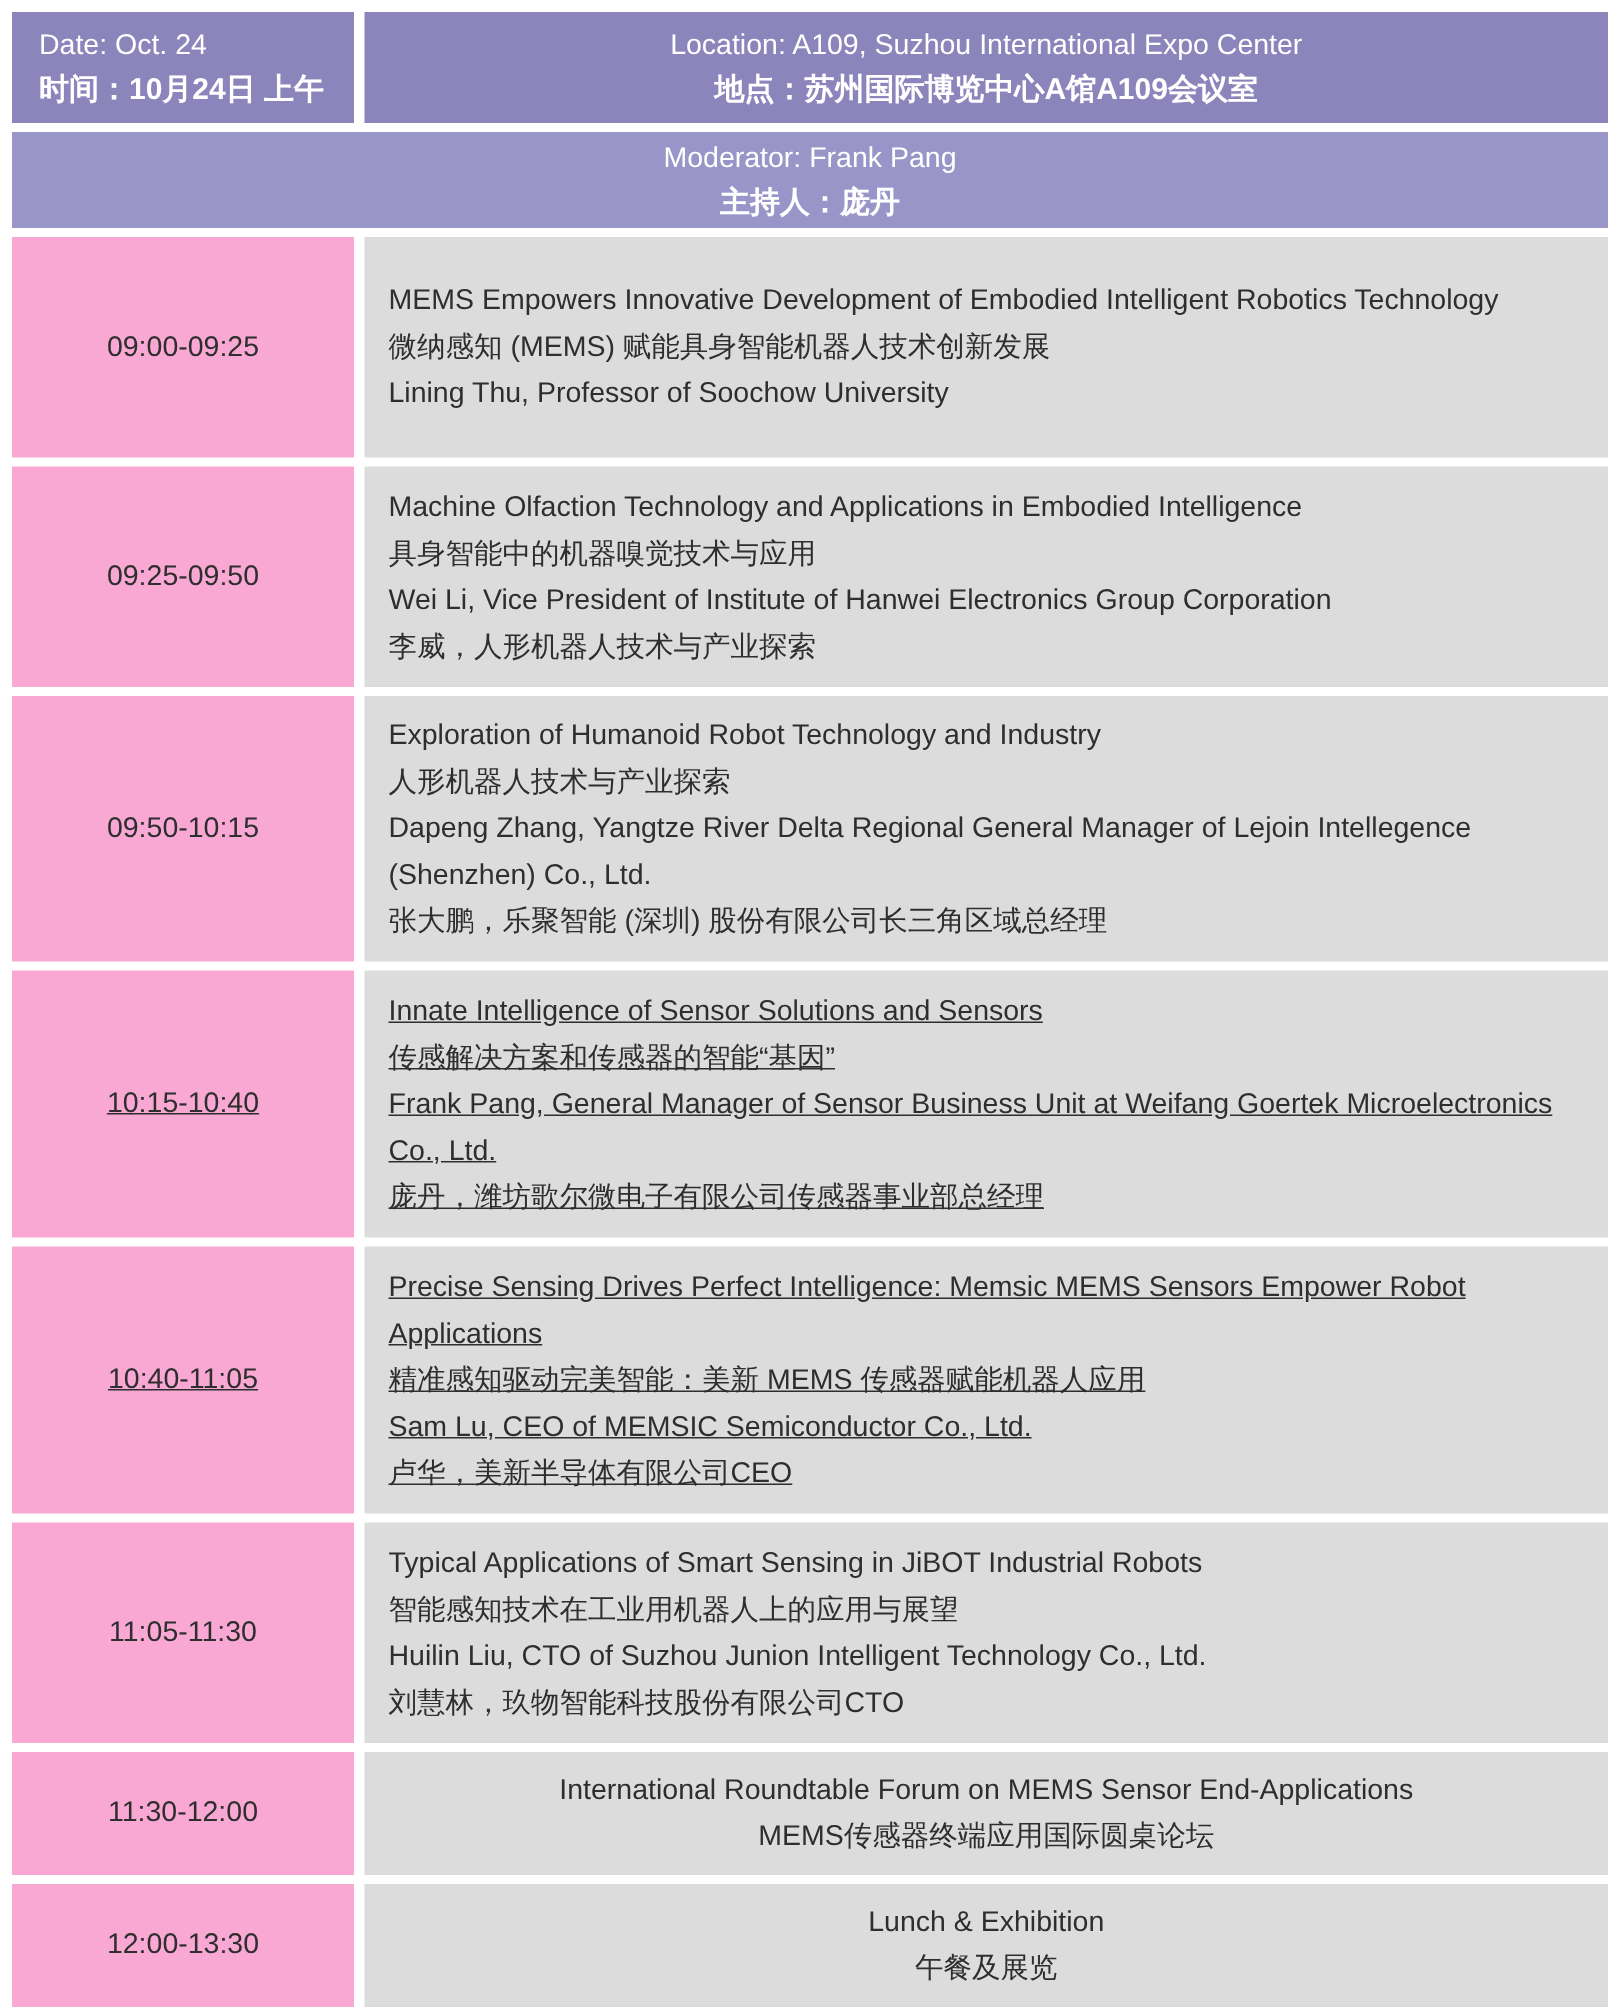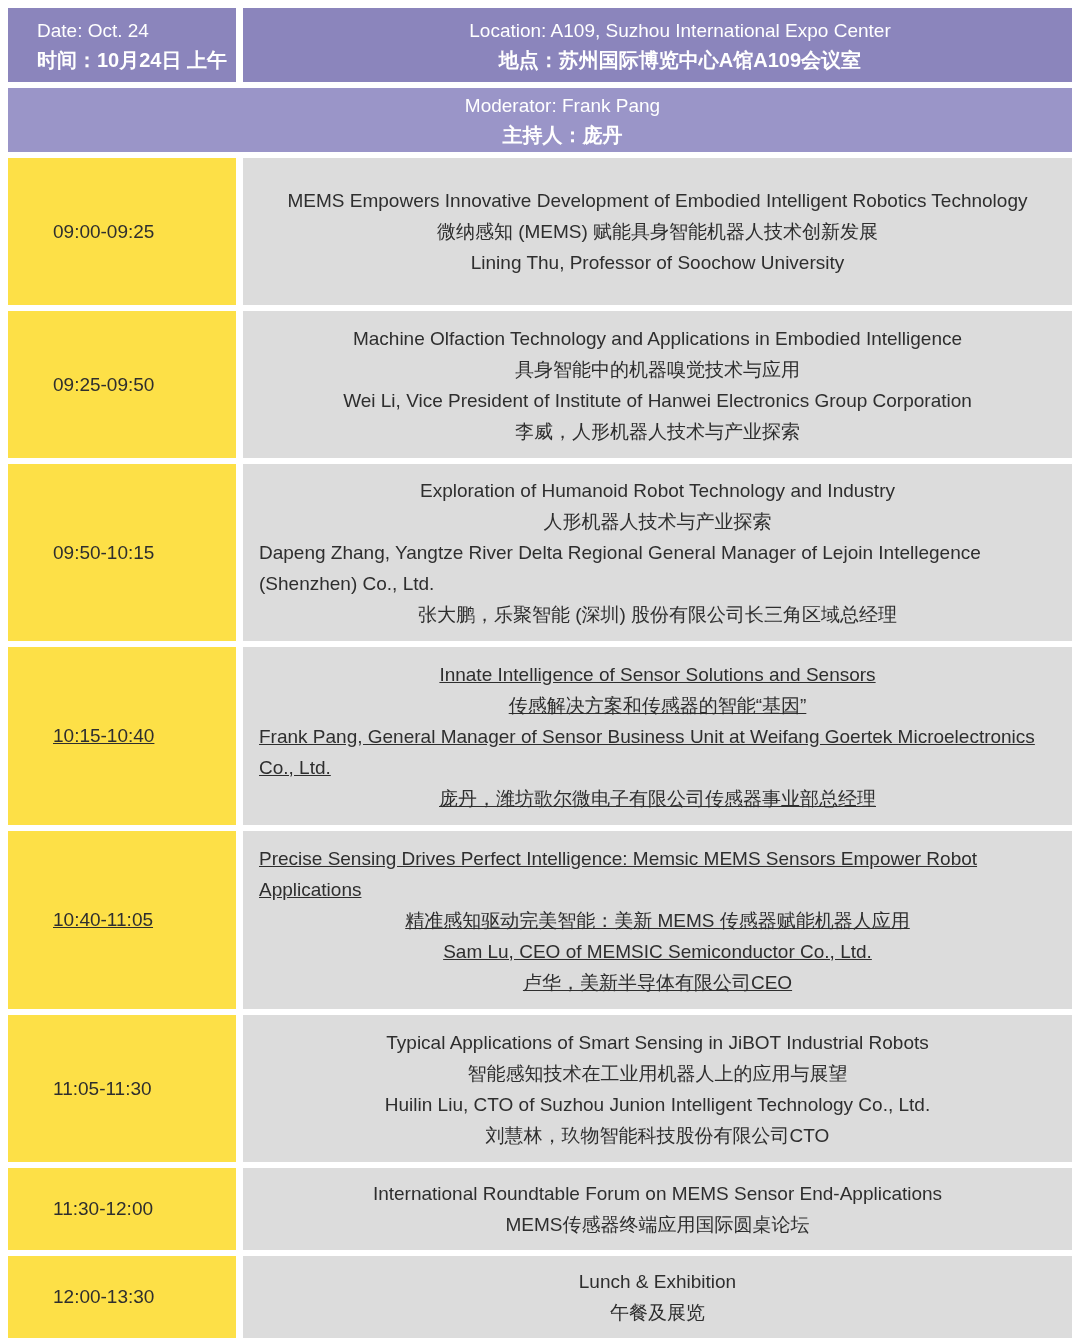--- a/index.html
+++ b/index.html
@@ -12,33 +12,32 @@
     box-sizing:border-box;
     padding:8px;
     display:grid;
     grid-template-columns:228px 1fr;
     column-gap:7px;
     row-gap:6px;
     background:#ffffff;
   }
   .cell{
     box-sizing:border-box;
-    padding-left:45px;
   }
   
   .hdr{
     background:#8b85bc;
     color:#ffffff;
     display:flex;
     flex-direction:column;
     justify-content:center;
   }
   .hdr-date{
     min-height:74px;
-    padding-left:29px;
+    padding-left:18px;
     align-items:flex-start;
   }
   .hdr-loc{
     min-height:74px;
     align-items:center;
     text-align:center;
   }
   .hdr-mod{
     background:#9a95c8;
     grid-column:1 / -1;
@@ -52,35 +51,34 @@
     font-weight:400;
   }
   .hdr .zh{
     font-size:20px;
     line-height:30px;
     font-weight:700;
     text-align:right;
   }
   
   .time-cell{
-    background:#fde047;
+    background:#f9a8d4;
     display:flex;
     align-items:center;
-    justify-content:flex-start;
+    justify-content:center;
     font-size:19px;
     color:#2e2e2e;
   }
   .content-cell{
     background:#dcdcdc;
     display:flex;
     flex-direction:column;
     justify-content:center;
     padding:10px 16px;
     color:#2e2e2e;
-    align-items:center;
   }
   .content-cell .line{
     font-size:19px;
     line-height:31px;
     text-align:left;
   }
   .content-cell.center .line{
     text-align:center;
   }
   .h4{min-height:147px;}

